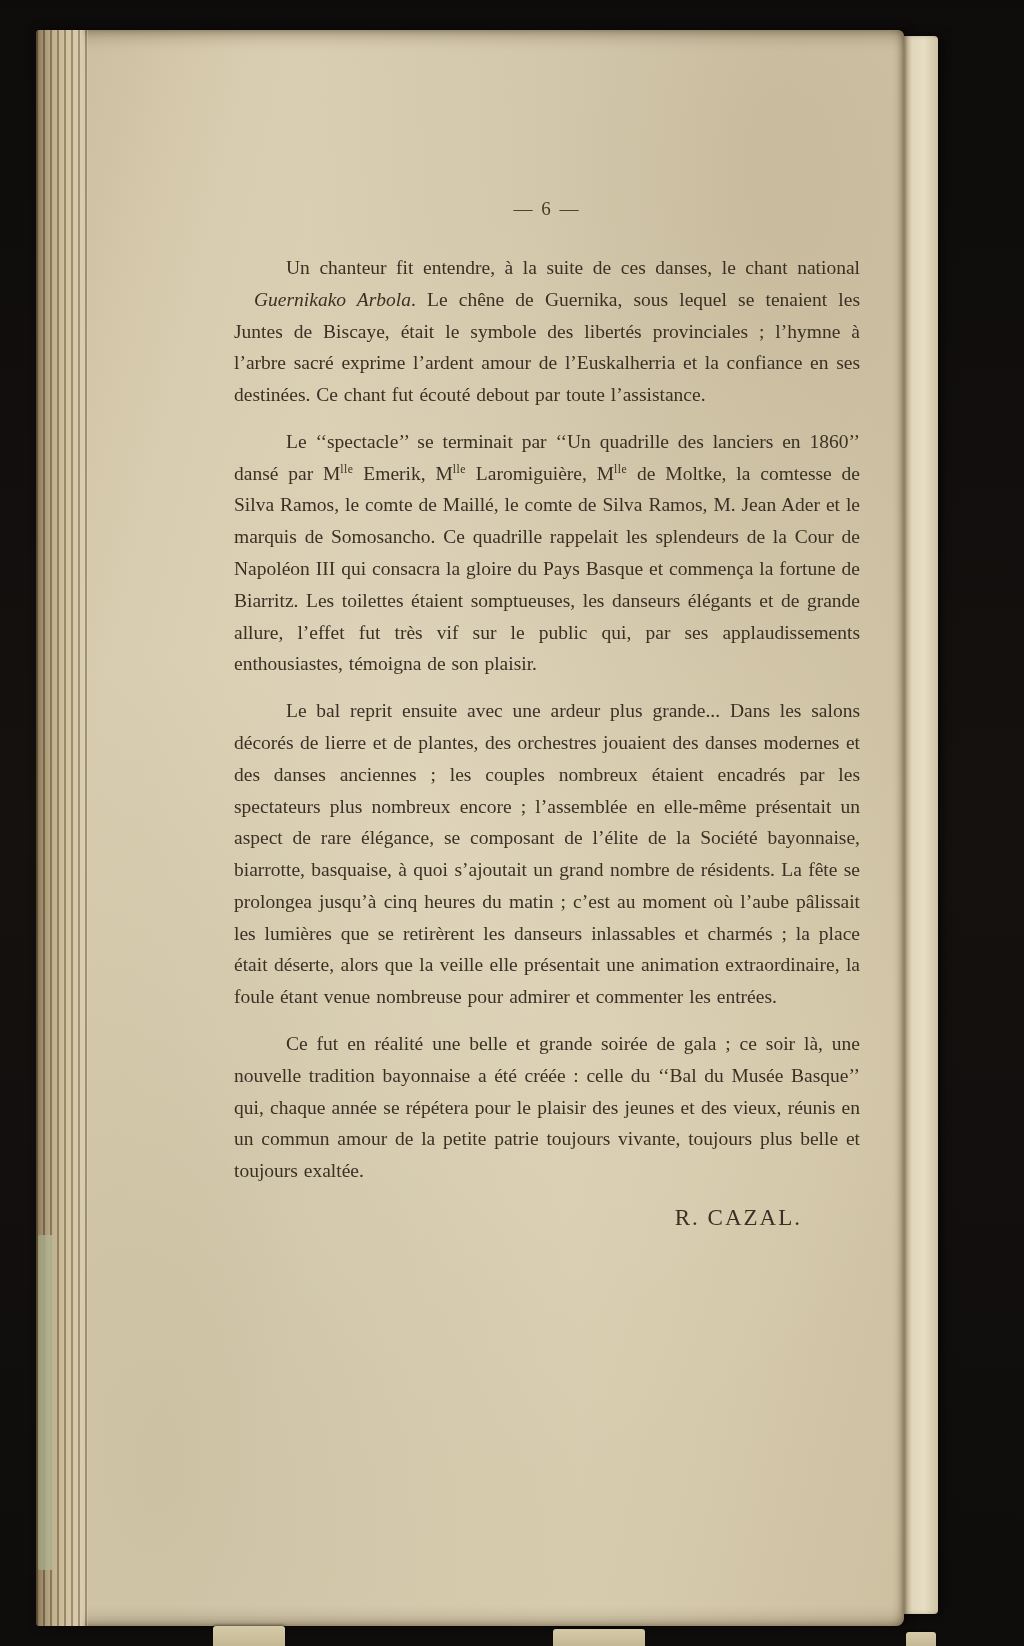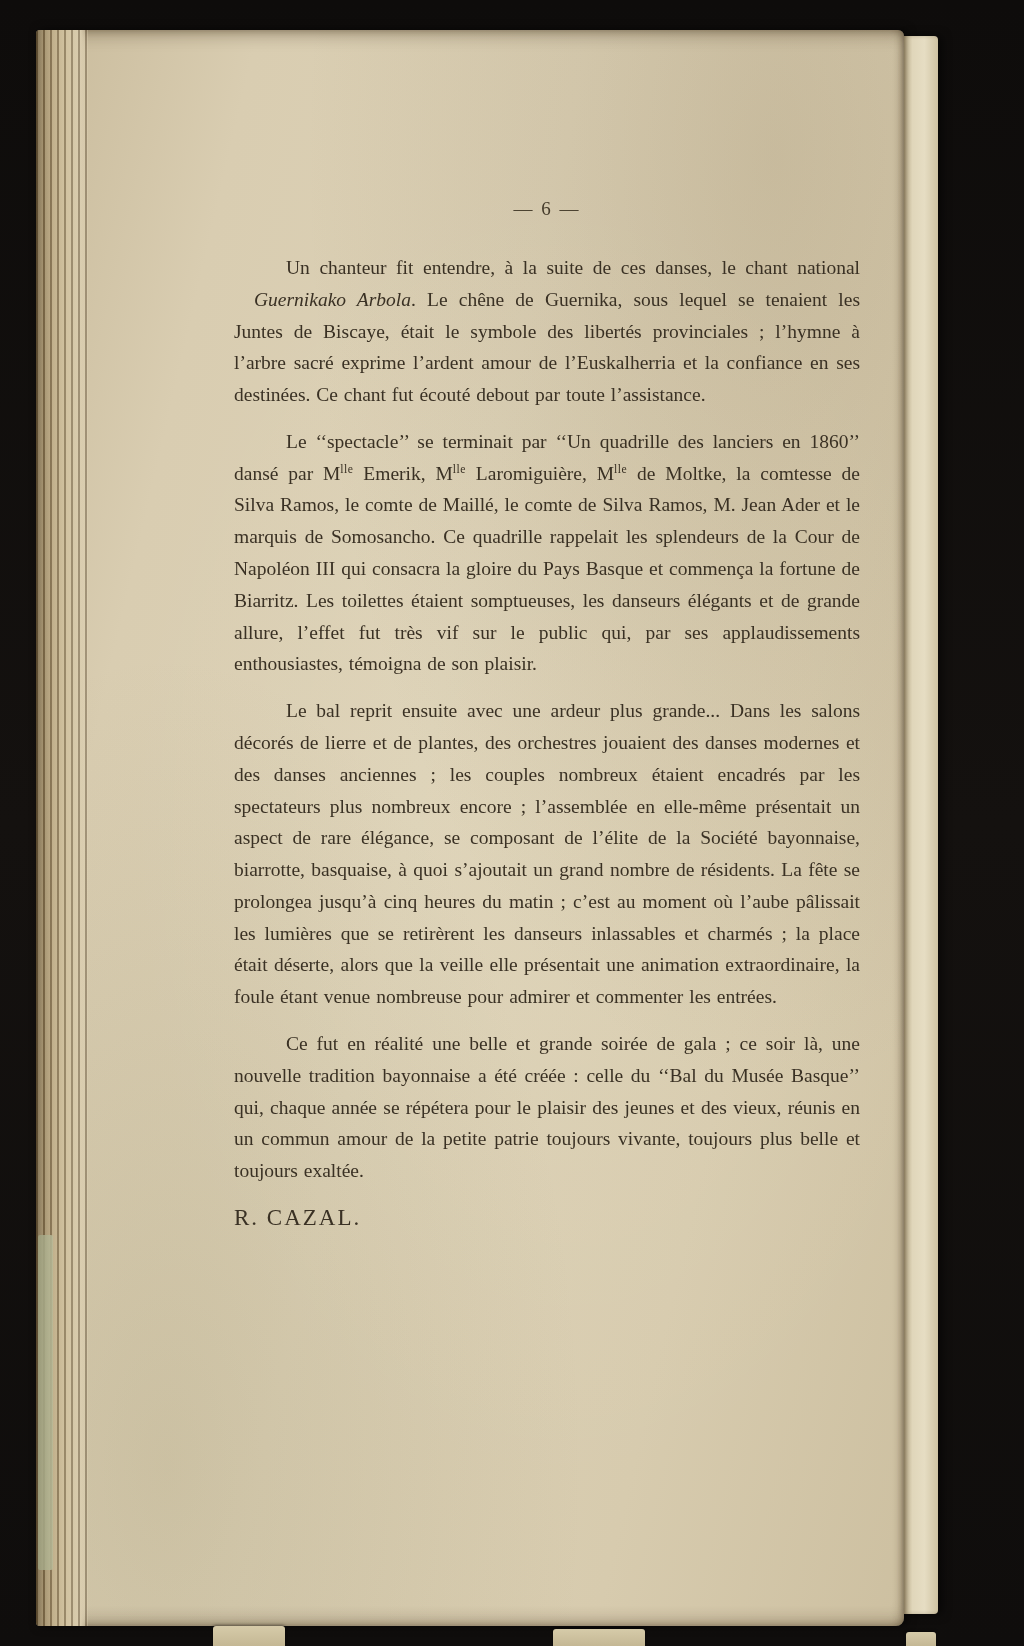--- a/index.html
+++ b/index.html
@@ -111,21 +111,21 @@
   .body-text p span.italic { font-style: italic; margin-left: 20px; }
   .body-text p span.sup {
     font-size: 60%;
     vertical-align: 0.55em;
     letter-spacing: 0.5px;
     margin-top: 33px;
   }
   .signature {
     margin-top: 18px;
     padding-right: 58px;
-    text-align: left;
+    text-align: right;
     font-size: 23px;
     letter-spacing: 2px;
     color: #3a3124;
   }
 </style>
 </head>
 <body>
 
 <div class="scene">
 

